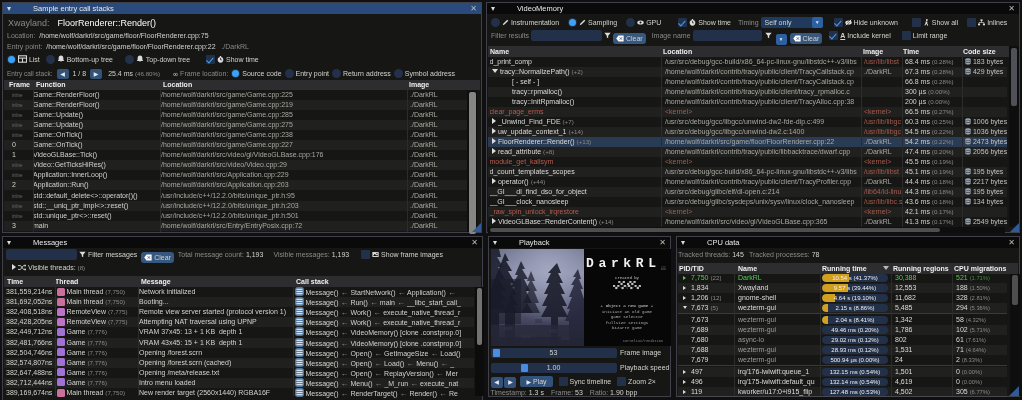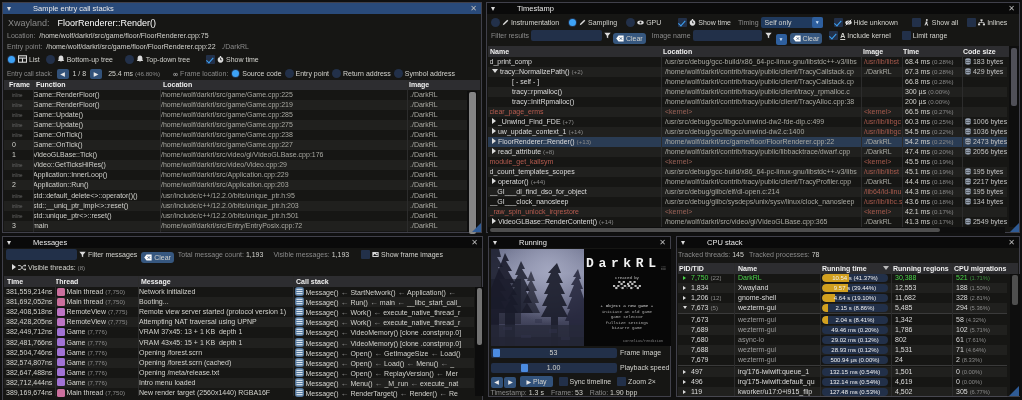--- a/index.html
+++ b/index.html
@@ -144,21 +144,21 @@
 <div class="abs" style="left:30px;top:76.5px;width:1px;height:152.5px;background:#2c2c2c"></div>
 <div class="abs" style="left:157px;top:76.5px;width:1px;height:152.5px;background:#2c2c2c"></div>
 <div class="abs" style="left:404px;top:76.5px;width:1px;height:152.5px;background:#2c2c2c"></div>
 <div class="abs" style="left:464px;top:87.5px;width:10px;height:141.5px;background:#0e0e0e"></div>
 <div class="scroll" style="left:465.5px;top:88.5px;width:7px;height:142px;background:#858585"></div>
 <div class="grip" style="right:0;bottom:0;border-width:0 0 9px 9px;border-color:transparent transparent #2f5b96 transparent"></div>
 </div>
 <div class="panel" style="left:486px;top:2px;width:534px;height:231px">
 <div class="tb">
       <span class="tri"></span>
-      <span class="cap">Timestamp</span>
+      <span class="cap">VideoMemory</span>
       <span class="x">✕</span>
     </div>
 <div class="abs" style="left:4px;top:14px;height:12px;line-height:12px"><span class="radio"></span> <svg width="7" height="7" viewBox="0 0 10 10">
         <path d="M1 9 L2 6.5 L7.5 1 L9 2.5 L3.5 8 Z" fill="#dcdcdc"></path>
       </svg> Instrumentation<span style="display:inline-block;width:9px"></span><span class="radio on"></span> <svg width="7" height="7" viewBox="0 0 10 10">
         <path d="M1 9 L2 6.5 L7.5 1 L9 2.5 L3.5 8 Z" fill="#dcdcdc"></path>
       </svg> Sampling<span style="display:inline-block;width:9px"></span><span class="radio"></span> <svg width="7" height="7" viewBox="0 0 10 10">
         <ellipse cx="5" cy="5" rx="4.6" ry="3" fill="#dcdcdc"></ellipse>
         <circle cx="5" cy="5" r="1.4" fill="#141414"></circle>
       </svg> GPU<span style="display:inline-block;width:17px"></span><span class="chk on"></span> <svg width="7" height="7" viewBox="0 0 10 10">
@@ -529,21 +529,21 @@
 <div class="abs" style="left:52px;top:39px;width:1px;height:120px;background:#2c2c2c"></div>
 <div class="abs" style="left:135px;top:39px;width:1px;height:120px;background:#2c2c2c"></div>
 <div class="abs" style="left:290px;top:39px;width:1px;height:120px;background:#2c2c2c"></div>
 <div class="abs" style="left:472px;top:50px;width:9px;height:109px;background:#0c0c0c"></div>
 <div class="scroll" style="left:474px;top:51px;width:5px;height:57px"></div>
 <div class="grip" style="right:0;bottom:0;border-width:0 0 10px 10px;border-color:transparent transparent #2f5b96 transparent"></div>
 </div>
 <div class="panel" style="left:488px;top:236px;width:183px;height:161px">
 <div class="tb">
       <span class="tri"></span>
-      <span class="cap">Running</span>
+      <span class="cap">Playback</span>
       <span class="x">✕</span>
     </div>
 <div class="abs" style="left:1.5px;top:12px;width:180px;height:97px">
 <svg width="180" height="97">
 <defs>
 <linearGradient id="fog" x1="0" y1="0" x2="0" y2="1">
 <stop offset="0" stop-color="#707590"></stop>
             <stop offset="0.25" stop-color="#8a8ea8"></stop>
 <stop offset="0.55" stop-color="#5d607c"></stop>
             <stop offset="0.8" stop-color="#3d3f56"></stop>
@@ -598,21 +598,21 @@
       <div style="position:absolute;left:30px;top:1px;width:7px;height:8px;background:#4b8be0;border-radius:1px"></div>
       <div style="position:absolute;left:0;right:0;text-align:center;line-height:10px">1.00</div>
     </div>
 <div class="abs" style="left:131px;top:126px;line-height:10px">Playback speed</div>
 <div class="abs" style="left:1.5px;top:139px;height:11px;line-height:11px"><span style="display:inline-block;background:#32527a;border-radius:2px;width:12px;height:11px;text-align:center;color:#e8e8e8;font-size:6px;line-height:11px">◀</span>&nbsp;<span style="display:inline-block;background:#32527a;border-radius:2px;width:12px;height:11px;text-align:center;color:#e8e8e8;font-size:6px;line-height:11px">▶</span>&nbsp;<span style="display:inline-block;background:#32527a;border-radius:2px;height:11px;padding:0 6px;line-height:11px;margin-left:2px"><span style="color:#e8e8e8;font-size:6px">▶</span> Play</span><span style="display:inline-block;width:6px"></span><span class="chk"></span> Sync timeline<span style="display:inline-block;width:6px"></span><span class="chk"></span> Zoom 2×</div>
 <div class="abs" style="left:1.5px;top:151px;line-height:9px"><span class="dim">Timestamp:</span> 1.3 s<span style="display:inline-block;width:7px"></span><span class="dim">Frame:</span> 53<span style="display:inline-block;width:7px"></span><span class="dim">Ratio:</span> 1.90 bpp</div>
 </div>
 <div class="panel" style="left:676px;top:236px;width:344px;height:161px">
 <div class="tb">
       <span class="tri"></span>
-      <span class="cap">CPU stack</span>
+      <span class="cap">CPU data</span>
       <span class="x">✕</span>
     </div>
 <div class="abs" style="left:1px;top:13px;line-height:10px"><span class="dim">Tracked threads:</span> 145<span style="display:inline-block;width:5px"></span><span class="dim">Tracked processes:</span> 78</div>
 <div class="cell hdr" style="left:1px;right:1px;top:26px;height:11px;line-height:11px">
       <span class="cell" style="left:1px">PID/TID</span>
       <span class="cell" style="left:60px">Name</span>
       <span class="cell" style="left:144px">Running time</span>
       <span class="cell" style="left:205px"><span style="display:inline-block;width:0;height:0;border-left:3.2px solid transparent;border-right:3.2px solid transparent;border-top:4px solid #b9b9b9;vertical-align:1px"></span></span>
       <span class="cell" style="left:215px">Running regions</span>
       <span class="cell" style="left:276px">CPU migrations</span>

